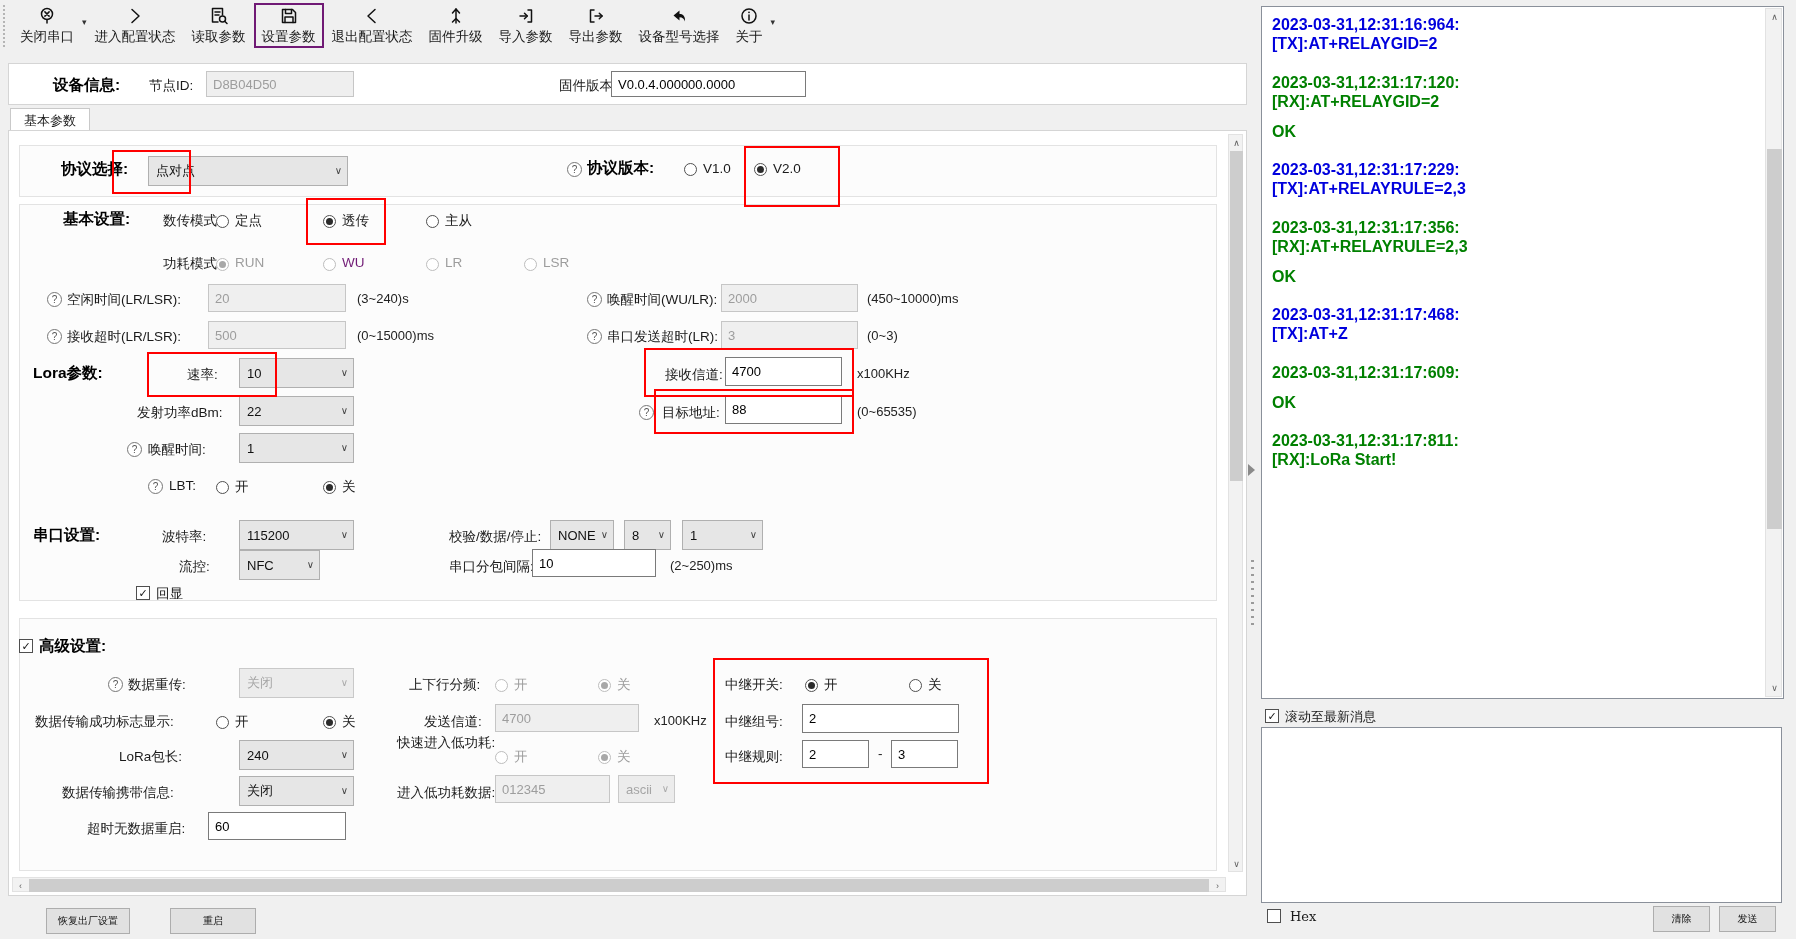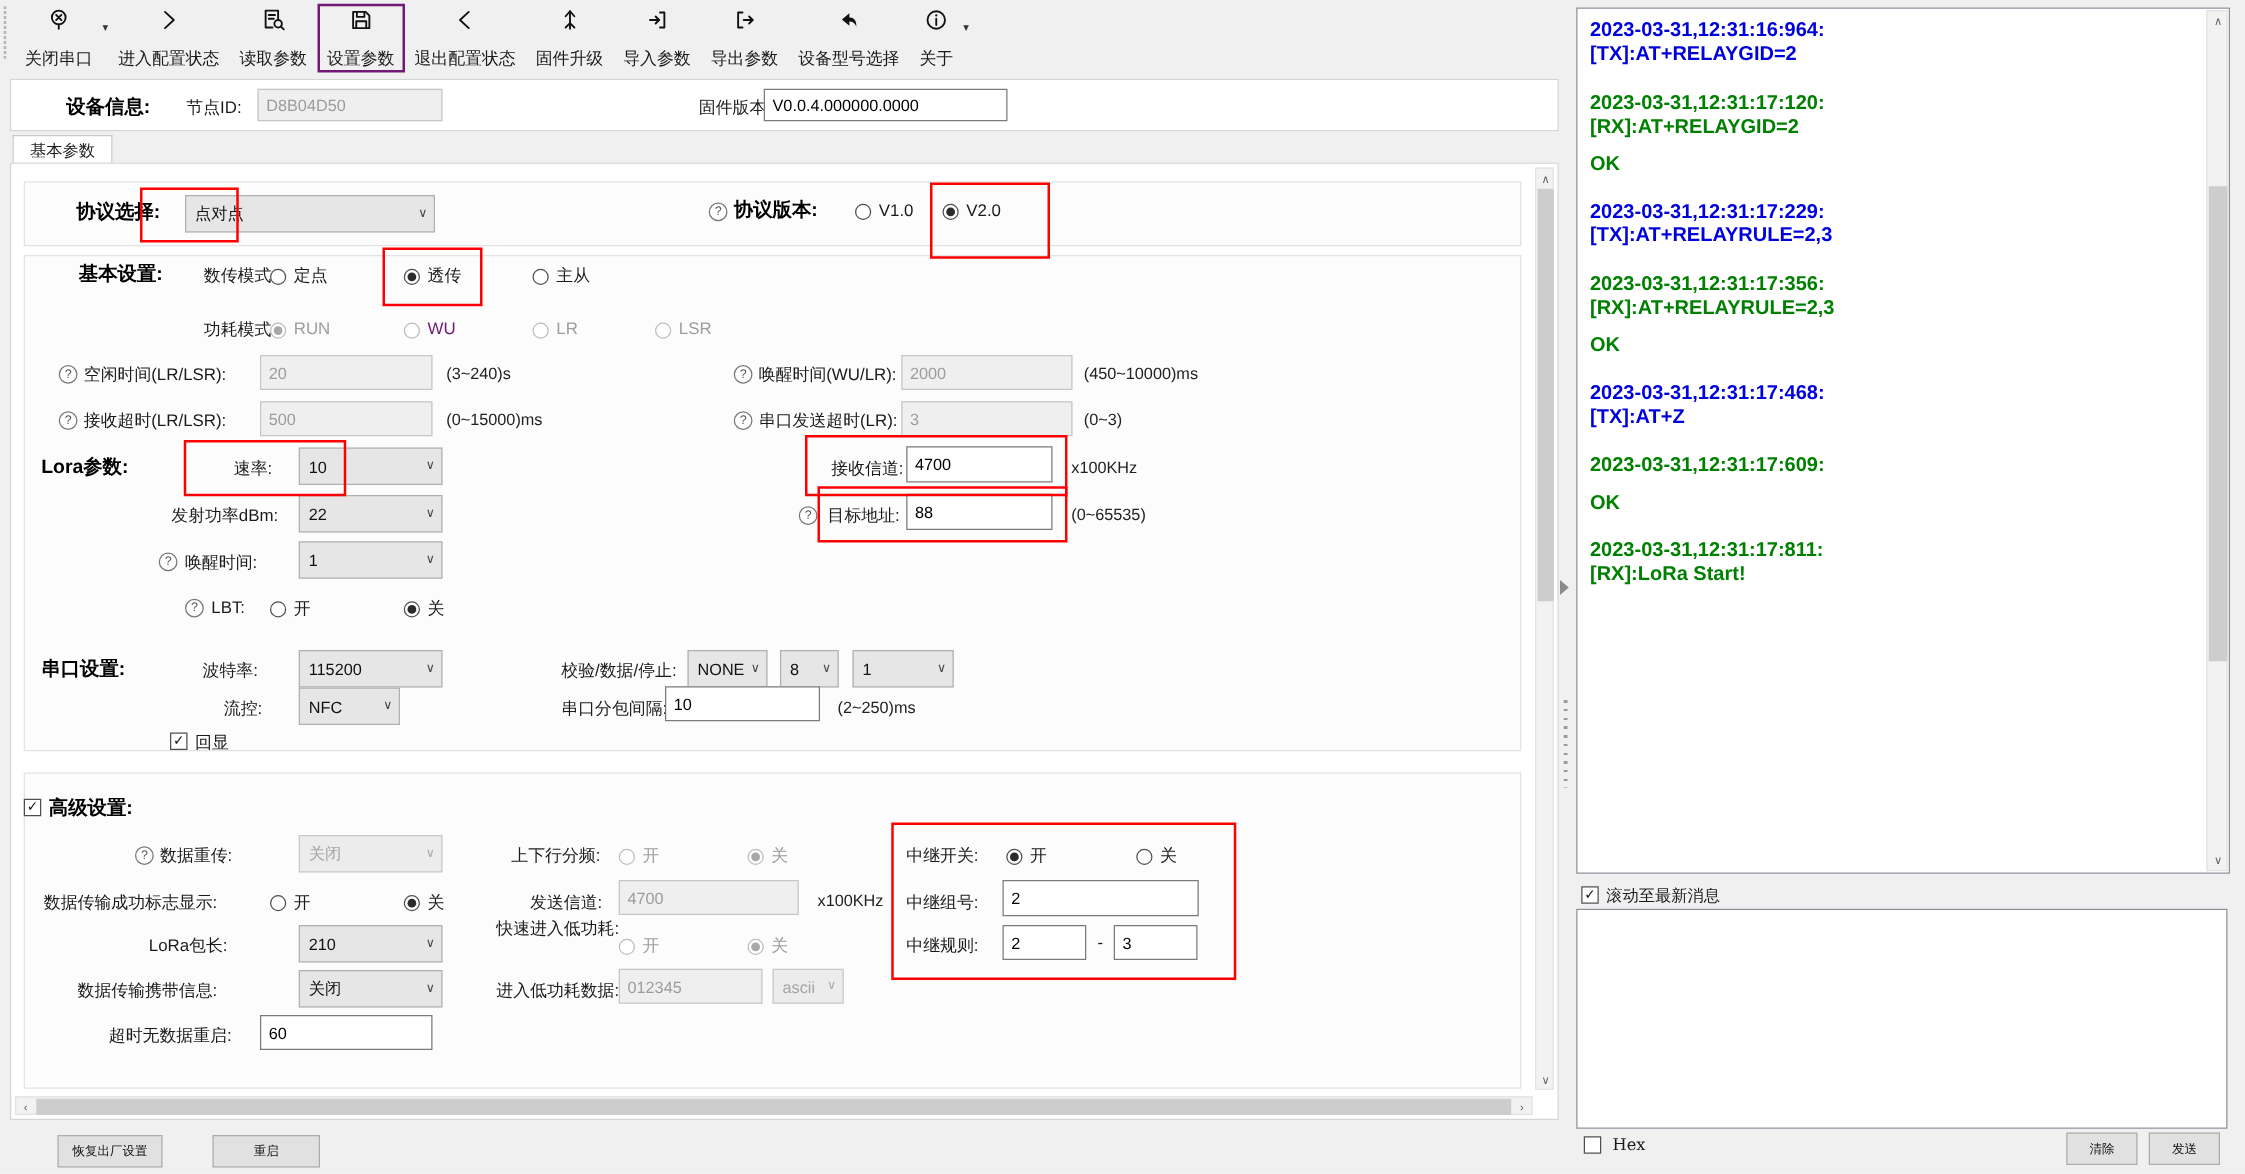--- a/index.html
+++ b/index.html
@@ -2,21 +2,21 @@
 <html><head>
 <meta charset="utf-8">
 <style>
   html,body{margin:0;padding:0}
   body{width:1796px;height:939px;background:#f0f0f0;font-family:"Liberation Sans",sans-serif;position:relative;overflow:hidden;color:#1a1a1a}
   
   #toolbar{position:absolute;left:0;top:0;width:1100px;height:54px;display:flex;align-items:flex-start;padding:3px 0 0 12px;box-sizing:border-box}
   .tb-grip{position:absolute;left:3px;top:5px;width:2px;height:42px;background:repeating-linear-gradient(#b5b5b5 0 2px,transparent 2px 4px)}
   .tb-item{display:flex;flex-direction:column;align-items:center;justify-content:flex-start;padding:2px 8px;cursor:default}
   .tb-item .ticon{height:22px;display:flex;align-items:center;justify-content:center}
-  .tb-item .tlabel{font-size:13.5px;margin-top:11px;white-space:nowrap}
+  .tb-item .tlabel{font-size:13.5px;margin-top:1px;white-space:nowrap}
   .tb-item.hl{border:2px solid #701a75;padding:0 6px}
   .tb-caret{font-size:9px;color:#333;align-self:flex-start;margin-top:14px}
   svg.ic{width:20px;height:20px;stroke:#111;fill:none;stroke-width:1.5;stroke-linecap:round;stroke-linejoin:round}
   
   .panel{position:absolute;background:#ffffff;border:1px solid #d5d5d5;box-sizing:border-box}
   .group{position:absolute;background:#fcfcfc;border:1px solid #e3e3e3;box-sizing:border-box}
   .lbl{position:absolute;font-size:13.5px;white-space:nowrap;color:#1a1a1a}
   .sect{position:absolute;font-size:15.5px;font-weight:bold;white-space:nowrap;color:#000}
   .note{position:absolute;font-size:13px;white-space:nowrap;color:#222}
   .inp{position:absolute;background:#fff;border:1px solid #7a7a7a;box-sizing:border-box;font-size:13px;padding:0 6px;display:flex;align-items:center;color:#000}
@@ -351,21 +351,21 @@
       <span>4700</span>
     </div>
   <span class="note" style="left:645px;top:582px">x100KHz</span>
   <span class="lbl" style="left:716px;top:582px">中继组号:</span>
   <div class="inp" style="left:793px;top:573px;width:157px;height:29px">
       <span>2</span>
     </div>
 
   <span class="lbl" style="left:110px;top:617px">LoRa包长:</span>
   <div class="dd" style="left:230px;top:609px;width:115px;height:30px">
-      <span>210</span>
+      <span>240</span>
       <i class="ddc">∨</i>
     </div>
   <span class="lbl" style="left:388px;top:603px">快速进入低功耗:</span>
   <span class="radio dis" style="left:486px;top:620px"></span>
   <span class="lbl" style="left:505px;top:617px;color:#9d9d9d">开</span>
   <span class="radio dis sel" style="left:589px;top:620px"></span>
   <span class="lbl" style="left:608px;top:617px;color:#9d9d9d">关</span>
   <span class="lbl" style="left:716px;top:617px">中继规则:</span>
   <div class="inp" style="left:793px;top:609px;width:67px;height:28px">
       <span>2</span>

